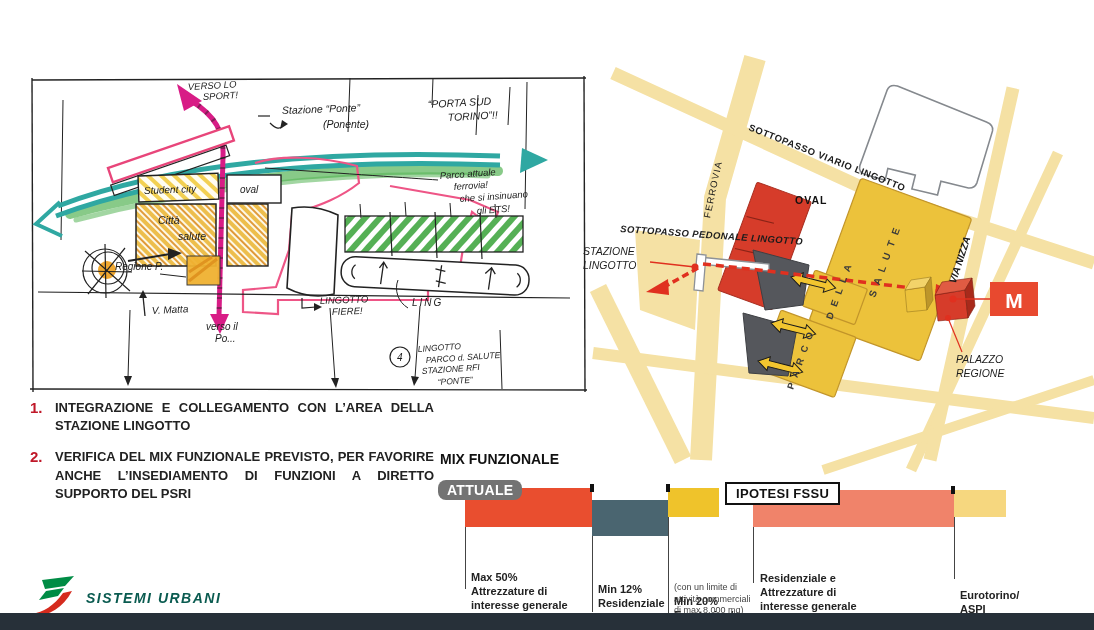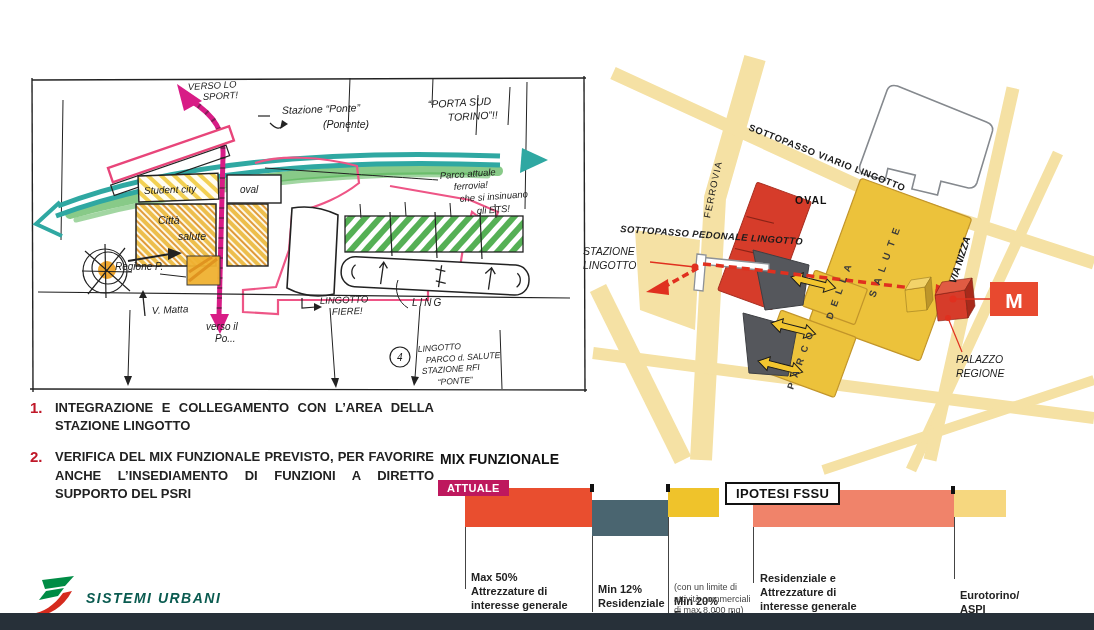--- a/index.html
+++ b/index.html
@@ -14,21 +14,21 @@
   .note-num{flex:0 0 25px;color:#C01829;font-weight:bold;font-size:15px;line-height:1.2;}
   .note-text{flex:1;font-weight:bold;font-size:13px;color:#222;line-height:1.4;text-align:justify;}
   
   #mix-heading{left:440px;top:451px;font-size:14px;font-weight:bold;color:#111;}
   .chart{position:absolute;}
   .bar{position:absolute;}
   .tick{position:absolute;width:4px;height:8px;background:#111;}
   .vline{position:absolute;width:1px;background:#444;}
   .blabel{position:absolute;font-size:11px;font-weight:bold;color:#222;line-height:1.25;white-space:pre-line;margin-top:39px;}
   .slabel{position:absolute;font-size:9px;color:#444;line-height:1.3;white-space:pre-line;}
-  .tag-black{position:absolute;background:#be185d;color:#fff;font-weight:bold;font-size:11px;padding:2px 9px;letter-spacing:.3px;}
+  .tag-black{position:absolute;background:#737373;color:#fff;font-weight:bold;font-size:14px;padding:2px 9px;letter-spacing:.3px;border-radius:8px;}
   .tag-outline{position:absolute;background:#fff;color:#111;font-weight:bold;font-size:13px;padding:2px 9px;border:2px solid #111;letter-spacing:.3px;}
   
   #footer-bar{left:0;right:0;bottom:0;height:17px;background:#273039;}
   #brand{left:30px;top:576px;display:flex;align-items:flex-end;}
   #brand-text{font-size:14px;font-weight:bold;font-style:italic;letter-spacing:1.5px;color:#0A5B50;margin-left:10px;margin-bottom:12px;}
   svg{overflow:visible;}
   text{font-family:"Liberation Sans",sans-serif;}
   .hand{font-style:italic;fill:#1c1c1c;}
 </style>
 </head>

